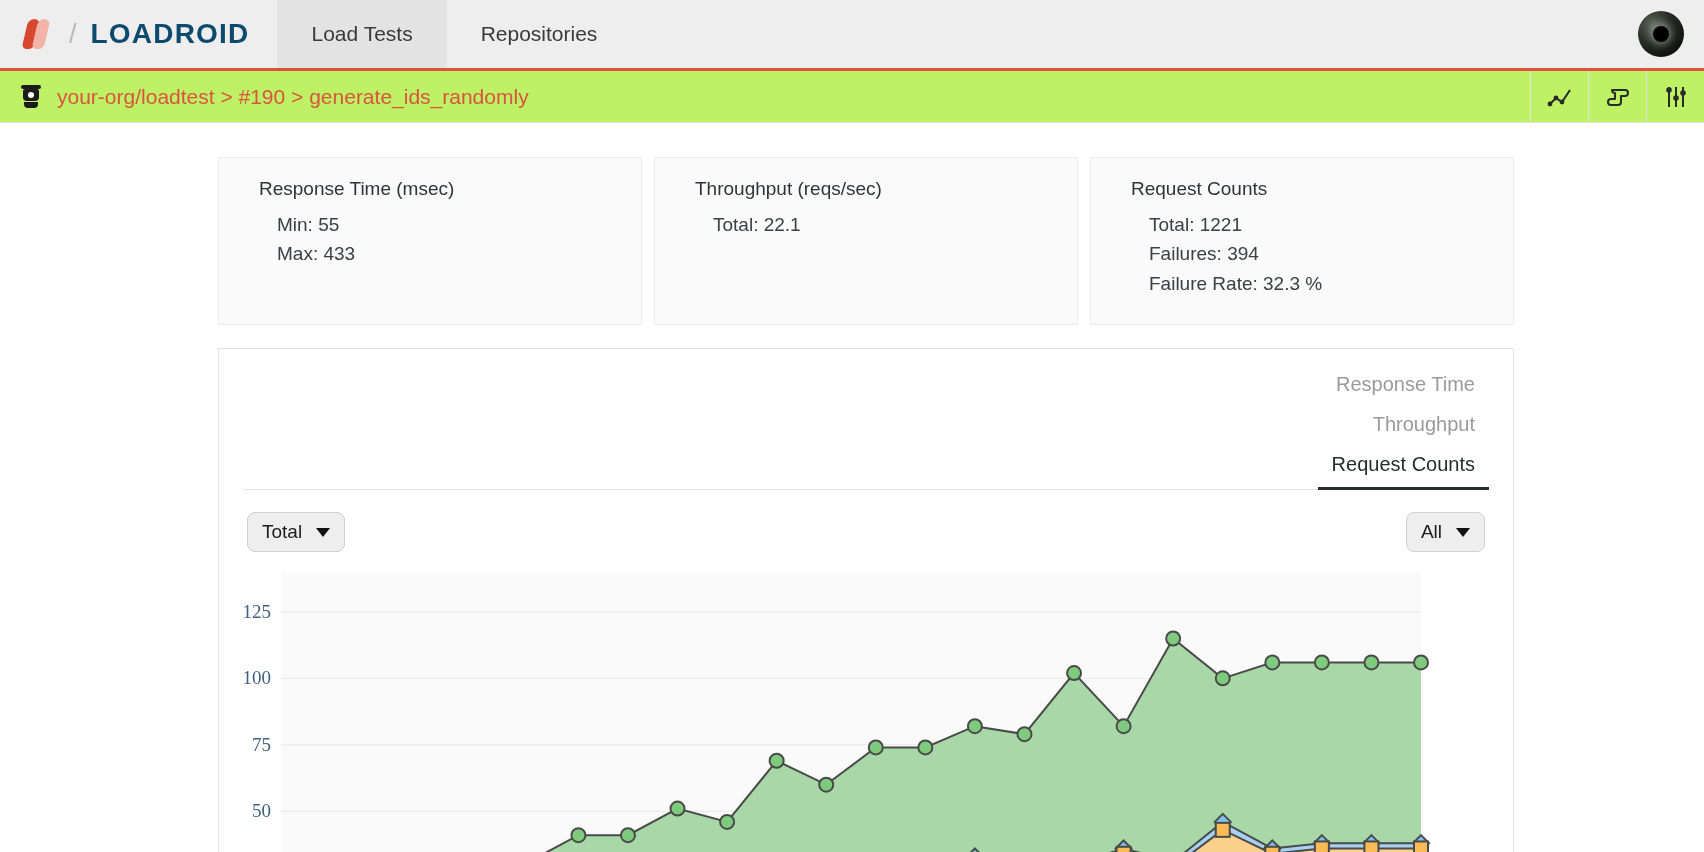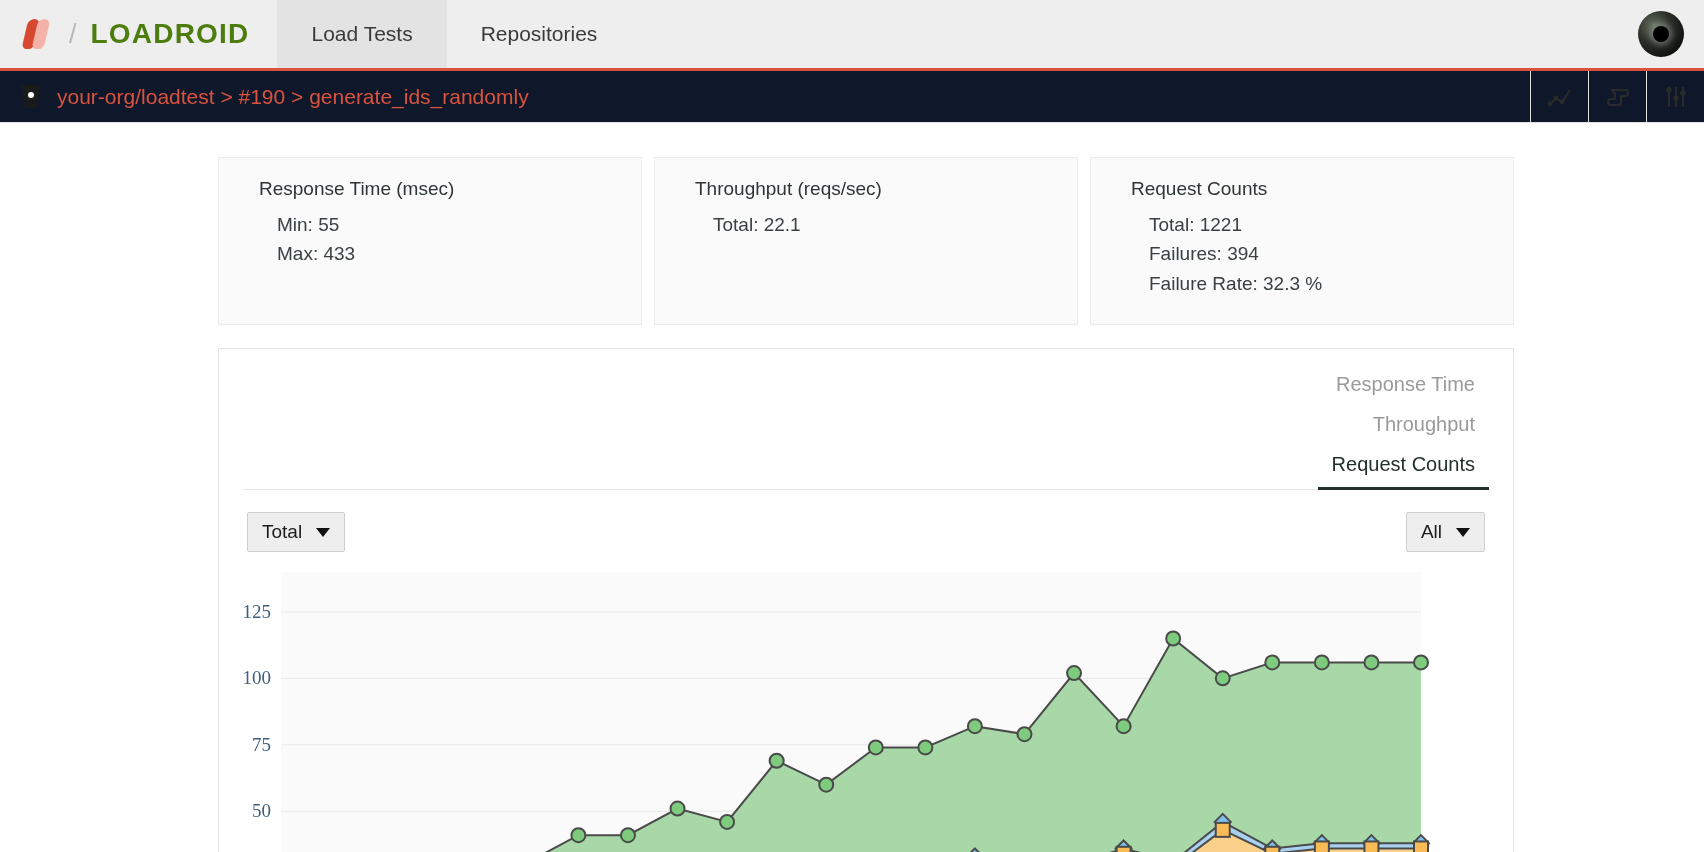--- a/index.html
+++ b/index.html
@@ -17,41 +17,41 @@
     height:71px; background:#eeeeee;
     border-bottom:3px solid #d9543e;
     display:flex; align-items:stretch; position:relative;
   }
   .brand { display:flex; align-items:center; padding-left:22px; padding-right:6px; gap:9px; }
   .logo-mark { width:36px; height:34px; position:relative; }
   .logo-mark .bar { position:absolute; bottom:2px; width:12px; height:30px; border-radius:7px 7px 6px 6px; transform:skewX(-13deg); }
   .logo-mark .bar.b1 { left:3px;  background:#d6482f; }
   .logo-mark .bar.b2 { left:13px; background:#f4b3a8; }
   .logo-slash { color:#b9b9b9; font-size:27px; font-weight:300; margin:0 5px 0 2px; }
-  .brand-name { font-size:28px; letter-spacing:1.2px; font-weight:700; color:#4d7c0f; }
+  .brand-name { font-size:28px; letter-spacing:1.2px; font-weight:700; color:#0c4a6e; }
 
   .navtabs { display:flex; align-items:stretch; margin-left:22px; }
   .navtab {
     display:flex; align-items:center; padding:0 34px;
     font-size:21px; color:#3a3a3a; cursor:pointer; background:transparent;
   }
   .navtab.active { background:#e3e3e3; }
 
   .avatar-wrap { position:absolute; right:20px; top:50%; transform:translateY(-50%); }
   .avatar {
     width:46px; height:46px; border-radius:50%;
     background:radial-gradient(circle at 32% 30%, #5f6a5a 0%, #2a2e28 40%, #101210 75%, #0a0b0a 100%);
     display:flex; align-items:center; justify-content:center;
   }
   .avatar .pupil { width:16px; height:16px; border-radius:50%; background:#000; box-shadow:0 0 6px 3px rgba(255,255,255,.30); }
 
   
   .crumbrow {
     height:52px; display:flex; align-items:stretch;
-    border-bottom:1px solid #e2e2e2; background:#0f172a;
+    border-bottom:1px solid #e2e2e2; background:#bef264;
   }
   .crumb { display:flex; align-items:center; gap:13px; padding-left:18px; flex:1; }
   .crumb-icon { width:26px; height:26px; position:relative; }
   .crumb-icon .top   { position:absolute; left:3px; top:1px;  width:20px; height:4px;  border-radius:3px; background:#1b1b1b; }
   .crumb-icon .body  { position:absolute; left:5px; top:5px;  width:16px; height:12px; background:#1b1b1b; border-radius:2px 2px 4px 4px; }
   .crumb-icon .eye   { position:absolute; left:10px; top:8px; width:6px;  height:6px;  border-radius:50%; background:#fff; }
   .crumb-icon .base  { position:absolute; left:6px; top:18px; width:14px; height:6px;  background:#1b1b1b; border-radius:0 0 4px 4px; }
   .crumb-text { font-size:21px; color:#d9543e; cursor:pointer; white-space:nowrap; }
 
   .crumb-actions { display:flex; align-items:stretch; }
@@ -81,21 +81,21 @@
   .tabs { display:flex; align-items:flex-end; border-bottom:1px solid #e4e4e4;flex-direction:column; }
   .tab {
     font-size:20px; color:#9a9a9a; padding:4px 14px 11px 14px; cursor:pointer;
     border-bottom:3px solid transparent; margin-bottom:-1px;
   }
   .tab.active { color:#22312c; border-bottom-color:#22312c; }
 
   .controls { display:flex; justify-content:space-between; align-items:center; padding:22px 4px 0 4px; }
   .dropdown {
     display:inline-flex; align-items:center; gap:14px;
-    background:#eeeeee; border:1px solid #cfcfcf; border-radius:2px;
+    background:#eeeeee; border:1px solid #cfcfcf; border-radius:8px;
     padding:8px 14px; font-size:19px; color:#1d1d1d; cursor:pointer;
   }
   .caret { width:0; height:0; border-left:7px solid transparent; border-right:7px solid transparent; border-top:9px solid #111; }
 
   
   .plot-wrap { position:relative; margin-top:20px; height:300px; }
   .plot-svg { display:block; }
 </style>
 </head>
 <body>

